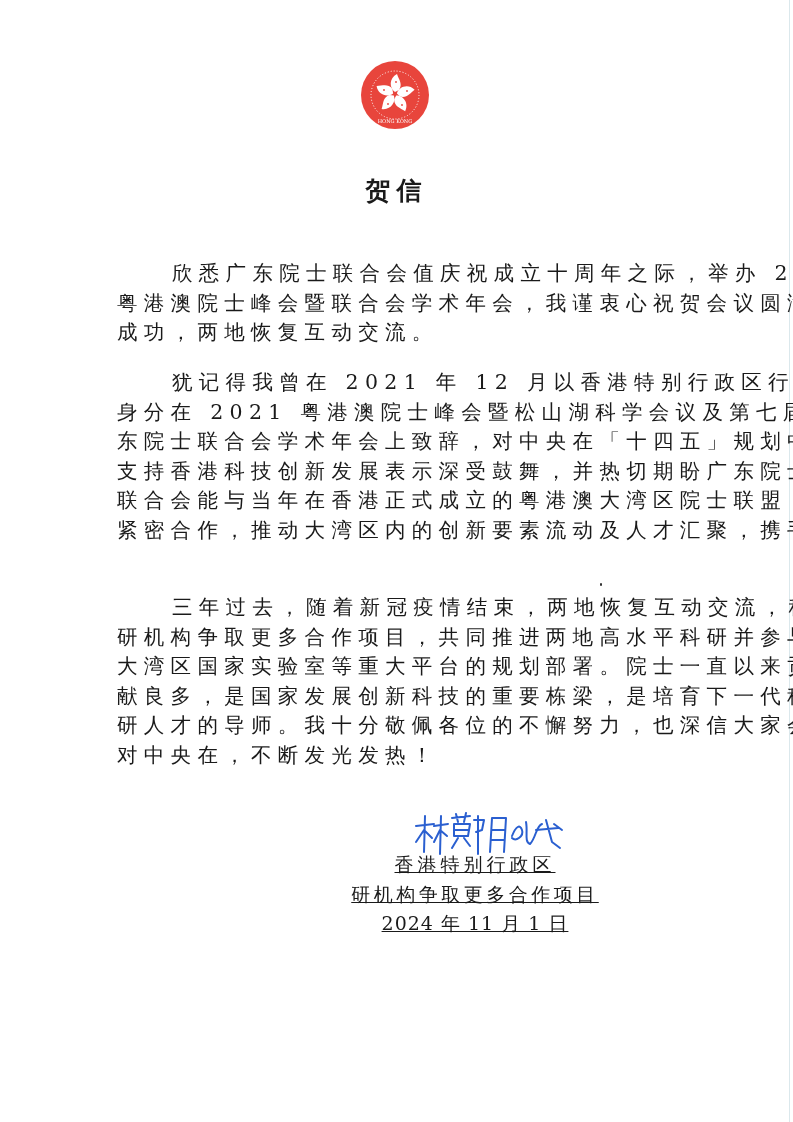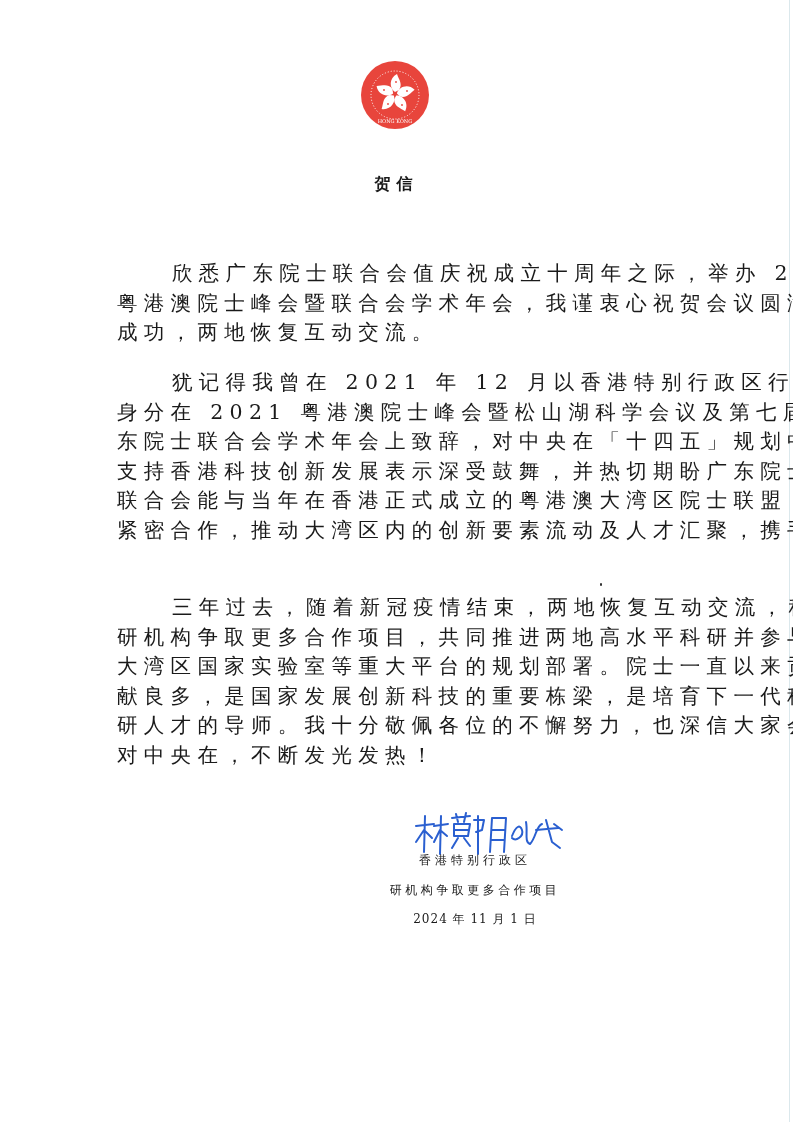--- a/index.html
+++ b/index.html
@@ -1,33 +1,33 @@
 <!DOCTYPE html>
 <html><head>
   <meta charset="utf-8">
   <style>
     html, body { margin: 0; padding: 0; background: #ffffff; }
     body { width: 793px; height: 1122px; position: relative; overflow: hidden;
            font-family: "DejaVu Serif", "Liberation Serif", serif; color: #1a1a1a; }
     .edge-line { position: absolute; left: 789px; top: 0; width: 1px; height: 1122px; background: #dbe8ec; }
     .emblem { position: absolute; left: 360px; top: 60px; width: 70px; height: 70px; }
     .title { position: absolute; left: 0; width: 793px; top: 174px; text-align: center;
-             font-size: 16px; font-weight: bold; letter-spacing: 6px; font-family: "DejaVu Sans", sans-serif; }
+             font-size: 25px; font-weight: bold; letter-spacing: 6px; font-family: "DejaVu Sans", sans-serif; }
     .body-text { position: absolute; left: 117px; width: 552px; }
     .para { margin: 0; font-size: 20.5px; line-height: 29.5px; letter-spacing: 6.3px;
             text-align: justify; text-indent: 55px; white-space: normal; word-break: break-all; }
     .line { display: block; white-space: nowrap; }
     .para .line { text-indent: 0; }
     .para .line.first { padding-left: 55px; }
     .p1 { top: 259px; }
     .p2 { top: 368px; }
     .p3 { top: 593px; }
     .speck { position: absolute; left: 600px; top: 583px; width: 2px; height: 3px; background: #333; border-radius: 1px; }
     .signature { position: absolute; left: 412px; top: 812px; width: 160px; height: 46px; }
-    .sig-block { position: absolute; left: 360px; width: 230px; text-align: center; font-size: 12px; }
+    .sig-block { position: absolute; left: 360px; width: 230px; text-align: center; font-size: 19px; text-decoration: underline; }
     .sig-org { top: 852px; letter-spacing: 4px; }
     .sig-name { top: 882px; letter-spacing: 3.5px; left: 350px; width: 250px; }
     .sig-date { top: 911px; letter-spacing: 1px; }
   </style>
 </head>
 <body>
 
 <div class="edge-line"></div>
 
 <div class="emblem">

